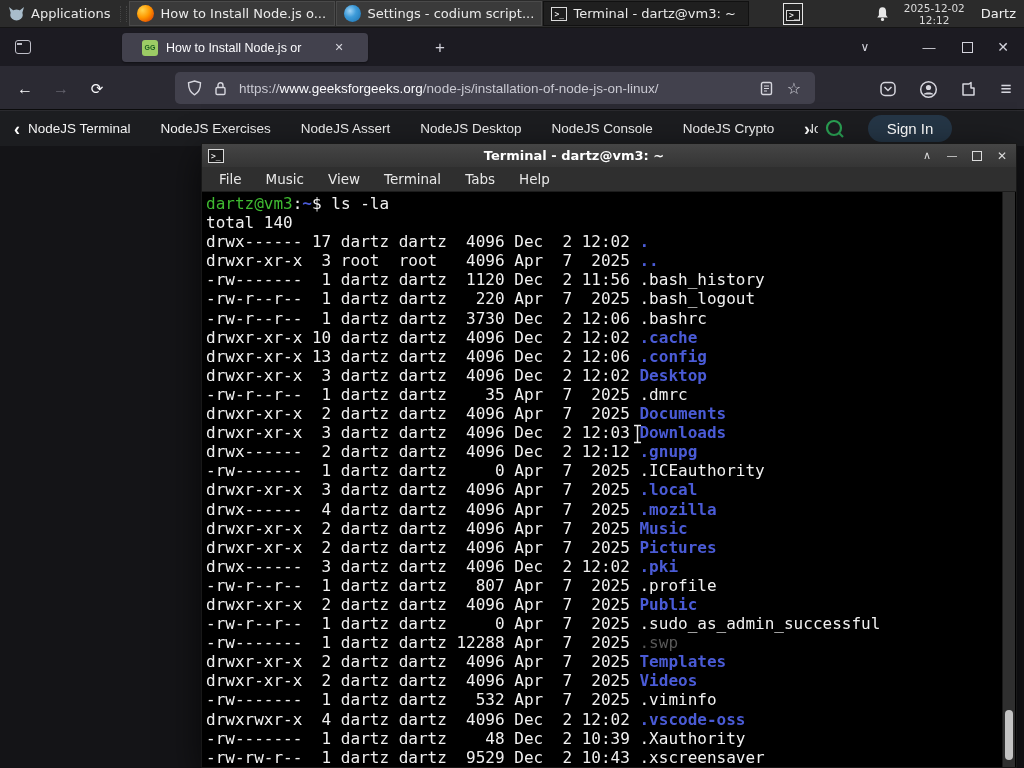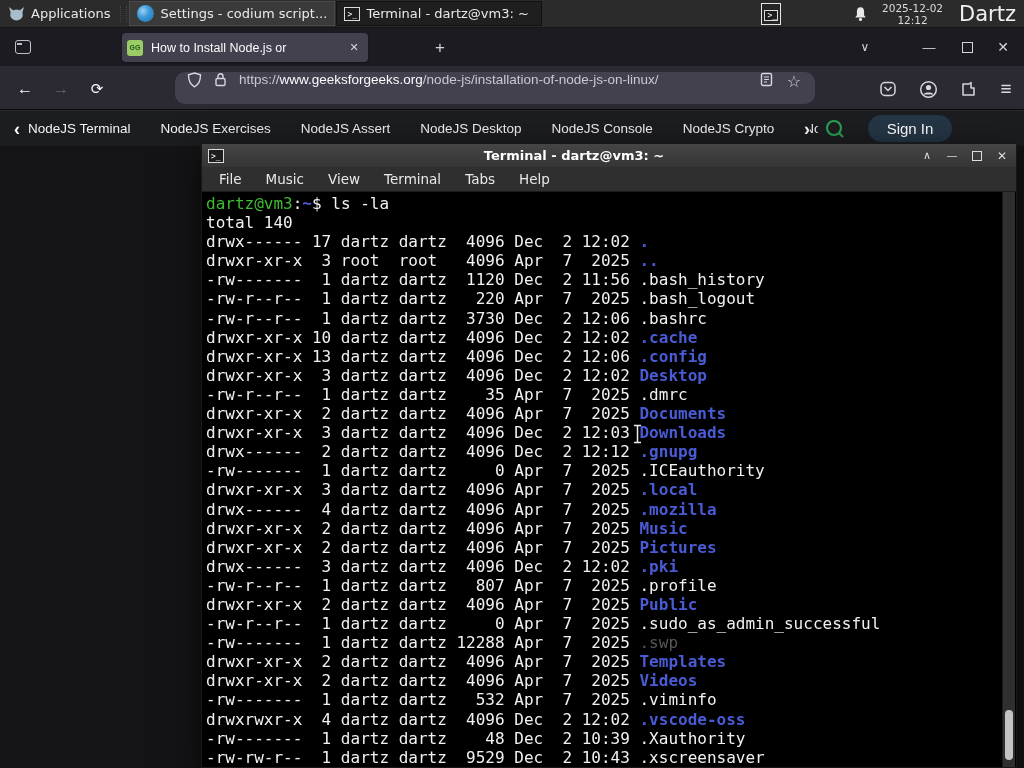--- a/index.html
+++ b/index.html
@@ -23,31 +23,31 @@
   .wicon.firefox{width:17px;height:17px;border-radius:50%;
     background:radial-gradient(circle at 32% 30%,#ffd54f 0%,#ff9800 45%,#e65100 80%,#b71c1c 100%)}
   .wicon.codium{width:17px;height:17px;border-radius:50%;
     background:radial-gradient(circle at 35% 35%,#9ed2f5 0%,#3d9bd9 40%,#1a6fae 100%)}
   .term-glyph{width:16px;height:14px;background:#1d1d1d;border:1px solid #dcdcdc;
     color:#fff;font-family:"DejaVu Sans Mono",monospace;font-size:8px;line-height:13px;text-align:left;padding-left:2px;box-sizing:border-box}
   .tray{margin-left:auto;display:flex;align-items:center;height:100%}
   .tray-term{margin-right:72px;padding:2px;border:1px solid #e6e6e6;background:#262626}
   .bell{margin-right:14px;display:inline-flex}
   .clock{font-size:10.5px;line-height:12px;text-align:center;color:#dcdcdc;margin-right:16px}
-  .user{font-size:21px;color:#f0f0f0;margin-right:8px}
+  .user{font-size:13px;color:#f0f0f0;margin-right:8px}
 
   
   .ffwin{position:absolute;left:0;top:28px;width:1024px;height:740px;z-index:1}
   .tabbar{position:absolute;left:0;top:0;width:100%;height:38px;background:#1c1b22}
   .ffview{position:absolute;left:12px;top:9px;width:22px;height:20px;border-radius:4px;
     display:flex;align-items:center;justify-content:center}
   .ffview .box{width:14px;height:12px;border:1.6px solid #bfbfc9;border-radius:3px;position:relative}
   .ffview .box:after{content:"";position:absolute;left:1px;top:2px;width:5px;height:1.6px;background:#bfbfc9}
   .tab{position:absolute;left:122px;top:5px;width:246px;height:29px;background:#42414d;border-radius:4px;
-    display:flex;align-items:center;padding:0 5px;box-sizing:border-box;color:#fbfbfe;font-size:12.5px;box-shadow:0 1px 2px rgba(0,0,0,.4)}
+    display:flex;align-items:center;padding:0 20px;box-sizing:border-box;color:#fbfbfe;font-size:12.5px;box-shadow:0 1px 2px rgba(0,0,0,.4)}
   .favicon{width:16px;height:16px;border-radius:3px;background:#9ccc65;color:#1b5e20;
     font-size:7px;font-weight:bold;display:flex;align-items:center;justify-content:center;margin-right:8px;flex:0 0 auto}
   .tabtitle{flex:1;overflow:hidden;white-space:nowrap;
     -webkit-mask-image:linear-gradient(to right,#000 82%,transparent 98%);
     mask-image:linear-gradient(to right,#000 82%,transparent 98%)}
   .tabclose{flex:0 0 auto;width:18px;height:18px;border-radius:3px;display:flex;align-items:center;justify-content:center;
     color:#d6d6de;font-size:11px}
   .newtab{position:absolute;left:428px;top:8px;width:24px;height:24px;border-radius:4px;color:#d3d3dc;
     font-size:17px;display:flex;align-items:center;justify-content:center;font-weight:400}
   .winctl{position:absolute;top:6px;width:26px;height:26px;display:flex;align-items:center;justify-content:center;color:#d3d3dc;font-size:13px}
@@ -56,22 +56,22 @@
   .wc-max .sq{width:9px;height:9px;border:1.6px solid #d3d3dc}
   .wc-max{right:44px}
   .wc-close{right:8px;font-size:14px}
 
   .toolbar{position:absolute;left:0;top:38px;width:100%;height:44px;background:#2b2a33;border-bottom:1px solid #0b0b0c;box-sizing:border-box}
   .navbtn{position:absolute;top:10px;width:26px;height:26px;display:flex;align-items:center;justify-content:center;
     font-size:16px;color:#fbfbfe;border-radius:4px}
   .nav-back{left:12px}
   .nav-fwd{left:48px;color:#64636e}
   .nav-reload{left:84px;font-size:15px}
-  .urlbar{position:absolute;left:175px;top:6px;width:640px;height:32px;background:#42414d;border-radius:10px;
-    display:flex;color:#c9c9d2;font-size:13.5px}
+  .urlbar{position:absolute;left:175px;top:6px;width:640px;height:32px;background:#42414d;border-radius:5px;
+    display:flex;align-items:center;color:#c9c9d2;font-size:13.5px}
   .urlbar .icn{margin-left:12px;display:inline-flex;flex:0 0 auto}
   .urltext{margin-left:12px;white-space:nowrap;overflow:hidden;flex:1}
   .urltext .dom{color:#fbfbfe}
   .urlbar .pa{flex:0 0 auto;margin-right:14px;display:inline-flex;color:#d6d6de}
   .tb-ic{position:absolute;top:9px;width:28px;height:28px;display:flex;align-items:center;justify-content:center;color:#d6d6de}
   .burger{font-size:19px;color:#d6d6de}
 
   .sitenav{position:absolute;left:0;top:82px;width:100%;height:36px;background:#1c1d20;border-top:1px solid #2a2a2e;
     display:flex;align-items:center;color:#f2f2f2;box-sizing:border-box}
   .sn-chevron{font-size:18px;font-weight:bold;color:#fff;margin:0 8px 0 14px;line-height:1}
@@ -118,20 +118,24 @@
     <span>
       <svg width="17" height="15" viewBox="0 0 17 15">
         <path d="M1 1 L6 5 L3 8 Z M16 1 L11 5 L14 8 Z" fill="#a9bdcb"></path>
         <ellipse cx="8.5" cy="9" rx="6.3" ry="5.4" fill="#a9bdcb"></ellipse>
       </svg>
     </span>
     <span>Applications</span>
   </div>
   <div class="panel-sep"></div>
   <div class="taskbar" id="taskbar">
+      <div class="tbtn">
+        <span class="wicon firefox"></span>
+        <span class="ttext">How to Install Node.js o...</span>
+      </div>
       <div class="tbtn">
         <span class="wicon codium"></span>
         <span class="ttext">Settings - codium script...</span>
       </div>
       <div class="tbtn active">
         <span class="term-glyph">&gt;_</span>
         <span class="ttext">Terminal - dartz@vm3: ~</span>
       </div>
     </div>
   <div class="tray">

